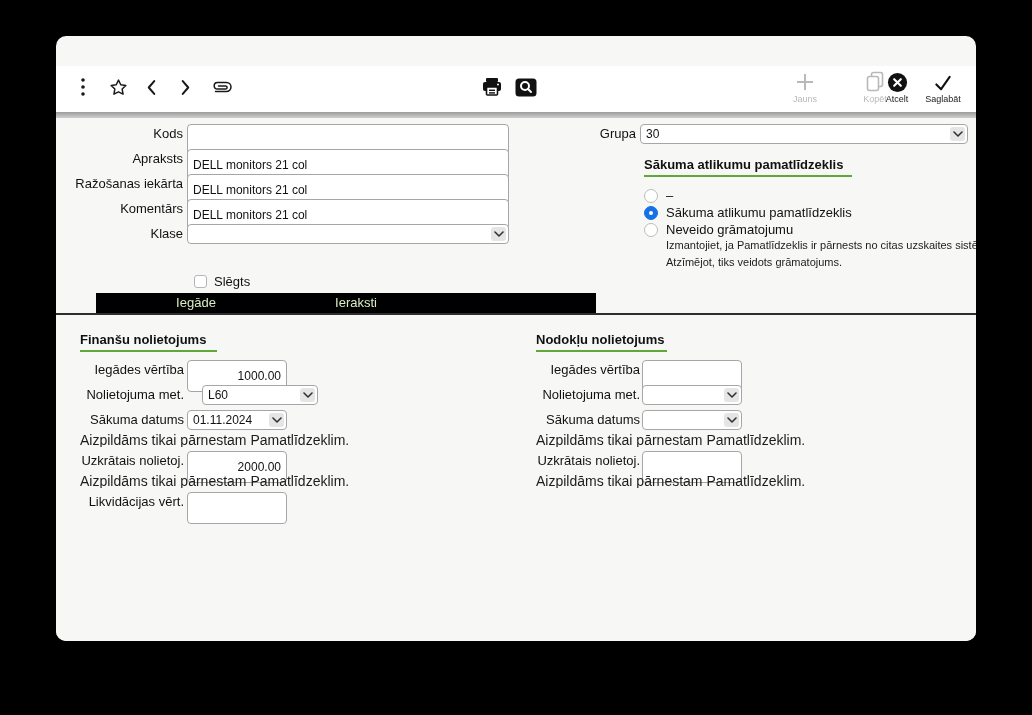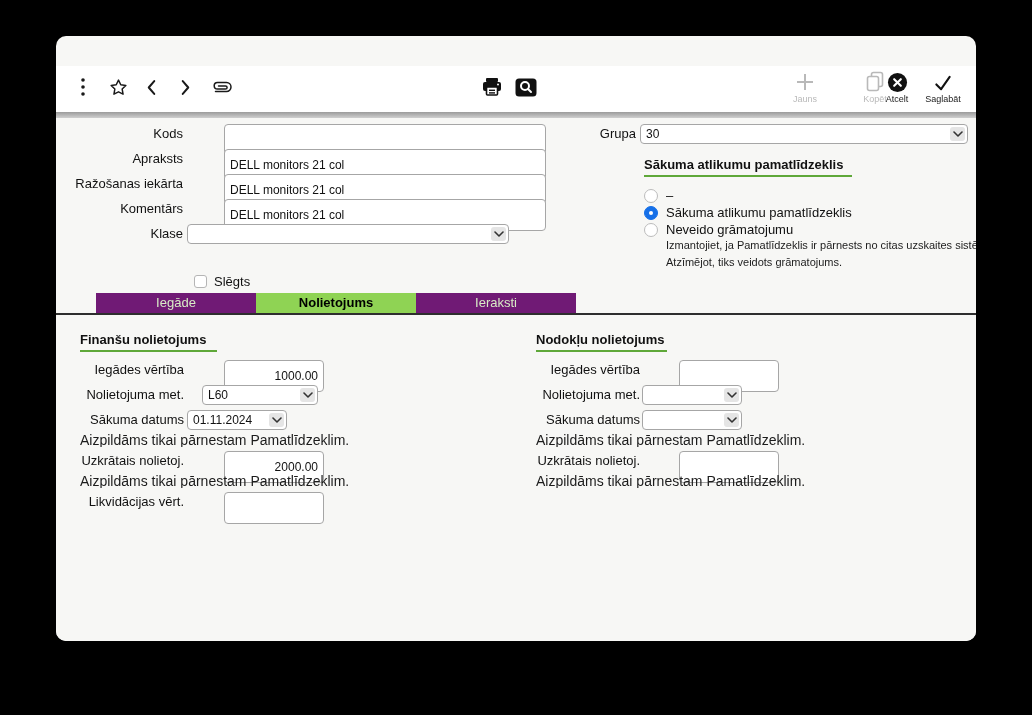--- a/index.html
+++ b/index.html
@@ -24,34 +24,34 @@
   .tbtn{position:absolute;top:7px;height:32px;display:flex;align-items:center;justify-content:center;cursor:default;}
   .tool-divider{position:absolute;top:76px;left:0;right:0;height:6px;background:linear-gradient(#9b9b9b,#cfcfcf);}
   .rbtn{position:absolute;top:4px;width:44px;text-align:center;}
   .rbtn .ric{height:24px;display:flex;align-items:center;justify-content:center;}
   .rbtn .rlabel{font-size:9px;margin-top:0px;color:#1a1a1a;}
   .rbtn.disabled .rlabel{color:#b9b9b9;}
   
   .content{position:absolute;top:82px;left:0;right:0;bottom:0;background:#f7f7f5;}
   .lbl{position:absolute;font-size:13px;color:#111;text-align:right;height:20px;line-height:20px;white-space:nowrap;}
   .input{position:absolute;height:32px;border:1px solid #a6a6a6;border-radius:4px;background:#fff;
-    font-family:"Liberation Sans",sans-serif;font-size:12px;padding:0 5px;box-sizing:border-box;color:#111;outline:none;margin-left:37px;}
+    font-family:"Liberation Sans",sans-serif;font-size:12px;padding:0 5px;box-sizing:border-box;color:#111;outline:none;}
   .num{text-align:right;}
   .select{position:absolute;height:20px;border:1px solid #a6a6a6;border-radius:4px;background:#fff;box-sizing:border-box;font-size:12px;}
   .selval{position:absolute;left:5px;top:0;height:18px;line-height:18px;white-space:nowrap;}
   .chevbtn{position:absolute;right:2px;top:2px;bottom:2px;width:15px;background:#e5e5e5;border-radius:3px;display:flex;align-items:center;justify-content:center;}
   .sechead{position:absolute;font-size:13px;font-weight:bold;color:#111;white-space:nowrap;}
   .greenline{position:absolute;height:2px;background:#5fa839;}
   .radio{position:absolute;width:14px;height:14px;border-radius:50%;background:#fff;border:1px solid #bcbcbc;box-sizing:border-box;}
   .radio.selected{background:#1670e8;border:1px solid #1670e8;}
   .radio.selected::after{content:"";position:absolute;left:4px;top:4px;width:4px;height:4px;border-radius:50%;background:#fff;}
   .rlab{position:absolute;font-size:13px;height:16px;line-height:16px;white-space:nowrap;}
   .note{position:absolute;font-size:14px;color:#1c1c1c;white-space:nowrap;overflow:hidden;height:14px;line-height:14px;}
   .checkbox{position:absolute;width:13px;height:13px;background:#fff;border:1px solid #b5b5b5;border-radius:3px;box-sizing:border-box;}
-  .tabbar{position:absolute;left:40px;top:175px;width:480px;height:20px;background:#701a75;display:flex;}
+  .tabbar{position:absolute;left:40px;top:175px;width:480px;height:20px;background:#000000;display:flex;padding-left:20px;}
   .tab{width:160px;height:20px;line-height:20px;text-align:center;font-size:13px;color:#d8ecc6;cursor:default;}
   .tab.active{background:#8fd354;color:#000;font-weight:bold;}
   .hline{position:absolute;left:0;right:0;top:195px;height:2px;background:#2e2e2e;}
 </style>
 </head>
 <body>
 
 <div class="window">
 
 
@@ -202,21 +202,20 @@
     <div class="rlab" style="left:610px;top:104px;">Neveido grāmatojumu</div>
 
     <div class="note" style="left:610px;right:0;top:120px;font-size:11px;">Izmantojiet, ja Pamatlīdzeklis ir pārnests no citas uzskaites sistēmas.</div>
     <div class="note" style="left:610px;right:0;top:137px;font-size:11px;">Atzīmējot, tiks veidots grāmatojums.</div>
 
     <div class="checkbox" style="left:138px;top:157px;"></div>
     <div class="rlab" style="left:158px;top:156px;">Slēgts</div>
 
     <div class="tabbar">
       <div class="tab">Iegāde</div>
-      <div class="tab active">Nolietojums</div>
       <div class="tab">Ieraksti</div>
     </div>
     <div class="hline"></div>
 
     <div class="sechead" style="left:24px;top:214px;">Finanšu nolietojums</div>
     <div class="greenline" style="left:24px;top:232px;width:137px;"></div>
 
     <div class="lbl" style="left:0;width:128px;top:242px;">Iegādes vērtība</div>
     <input class="input num" style="left: 131px; width: 100px; top: 242px;" value="1000.00">
 

